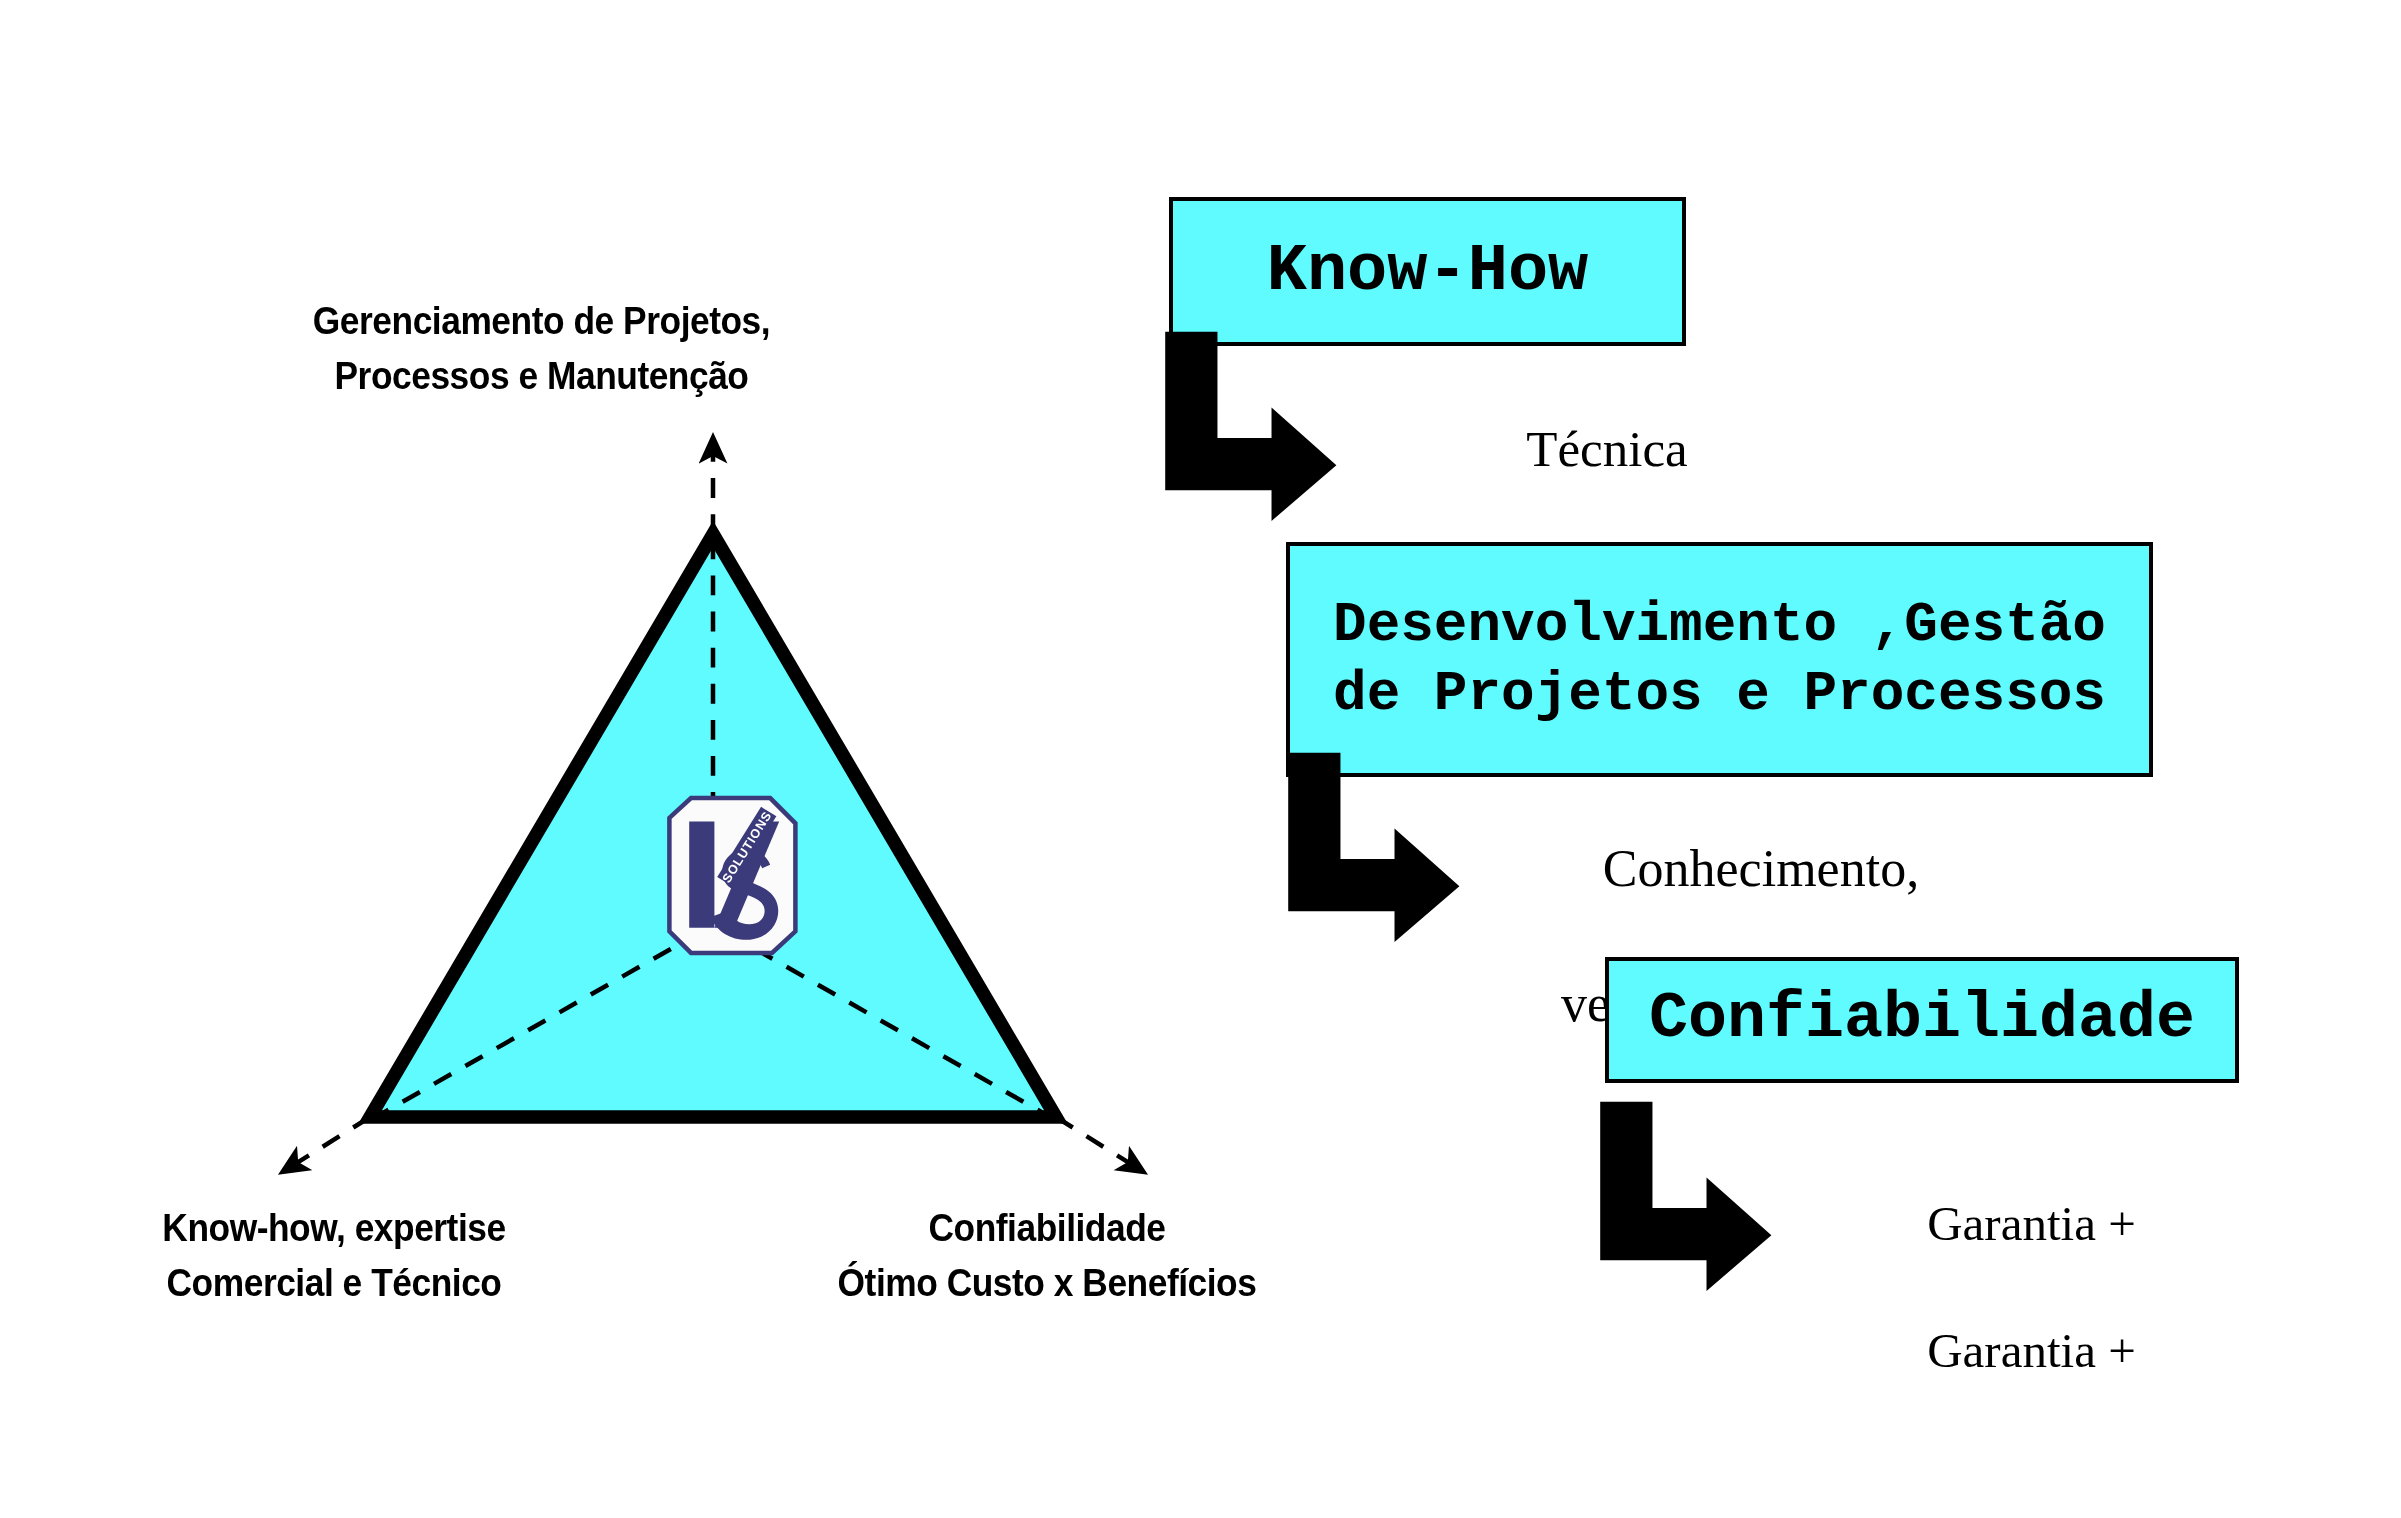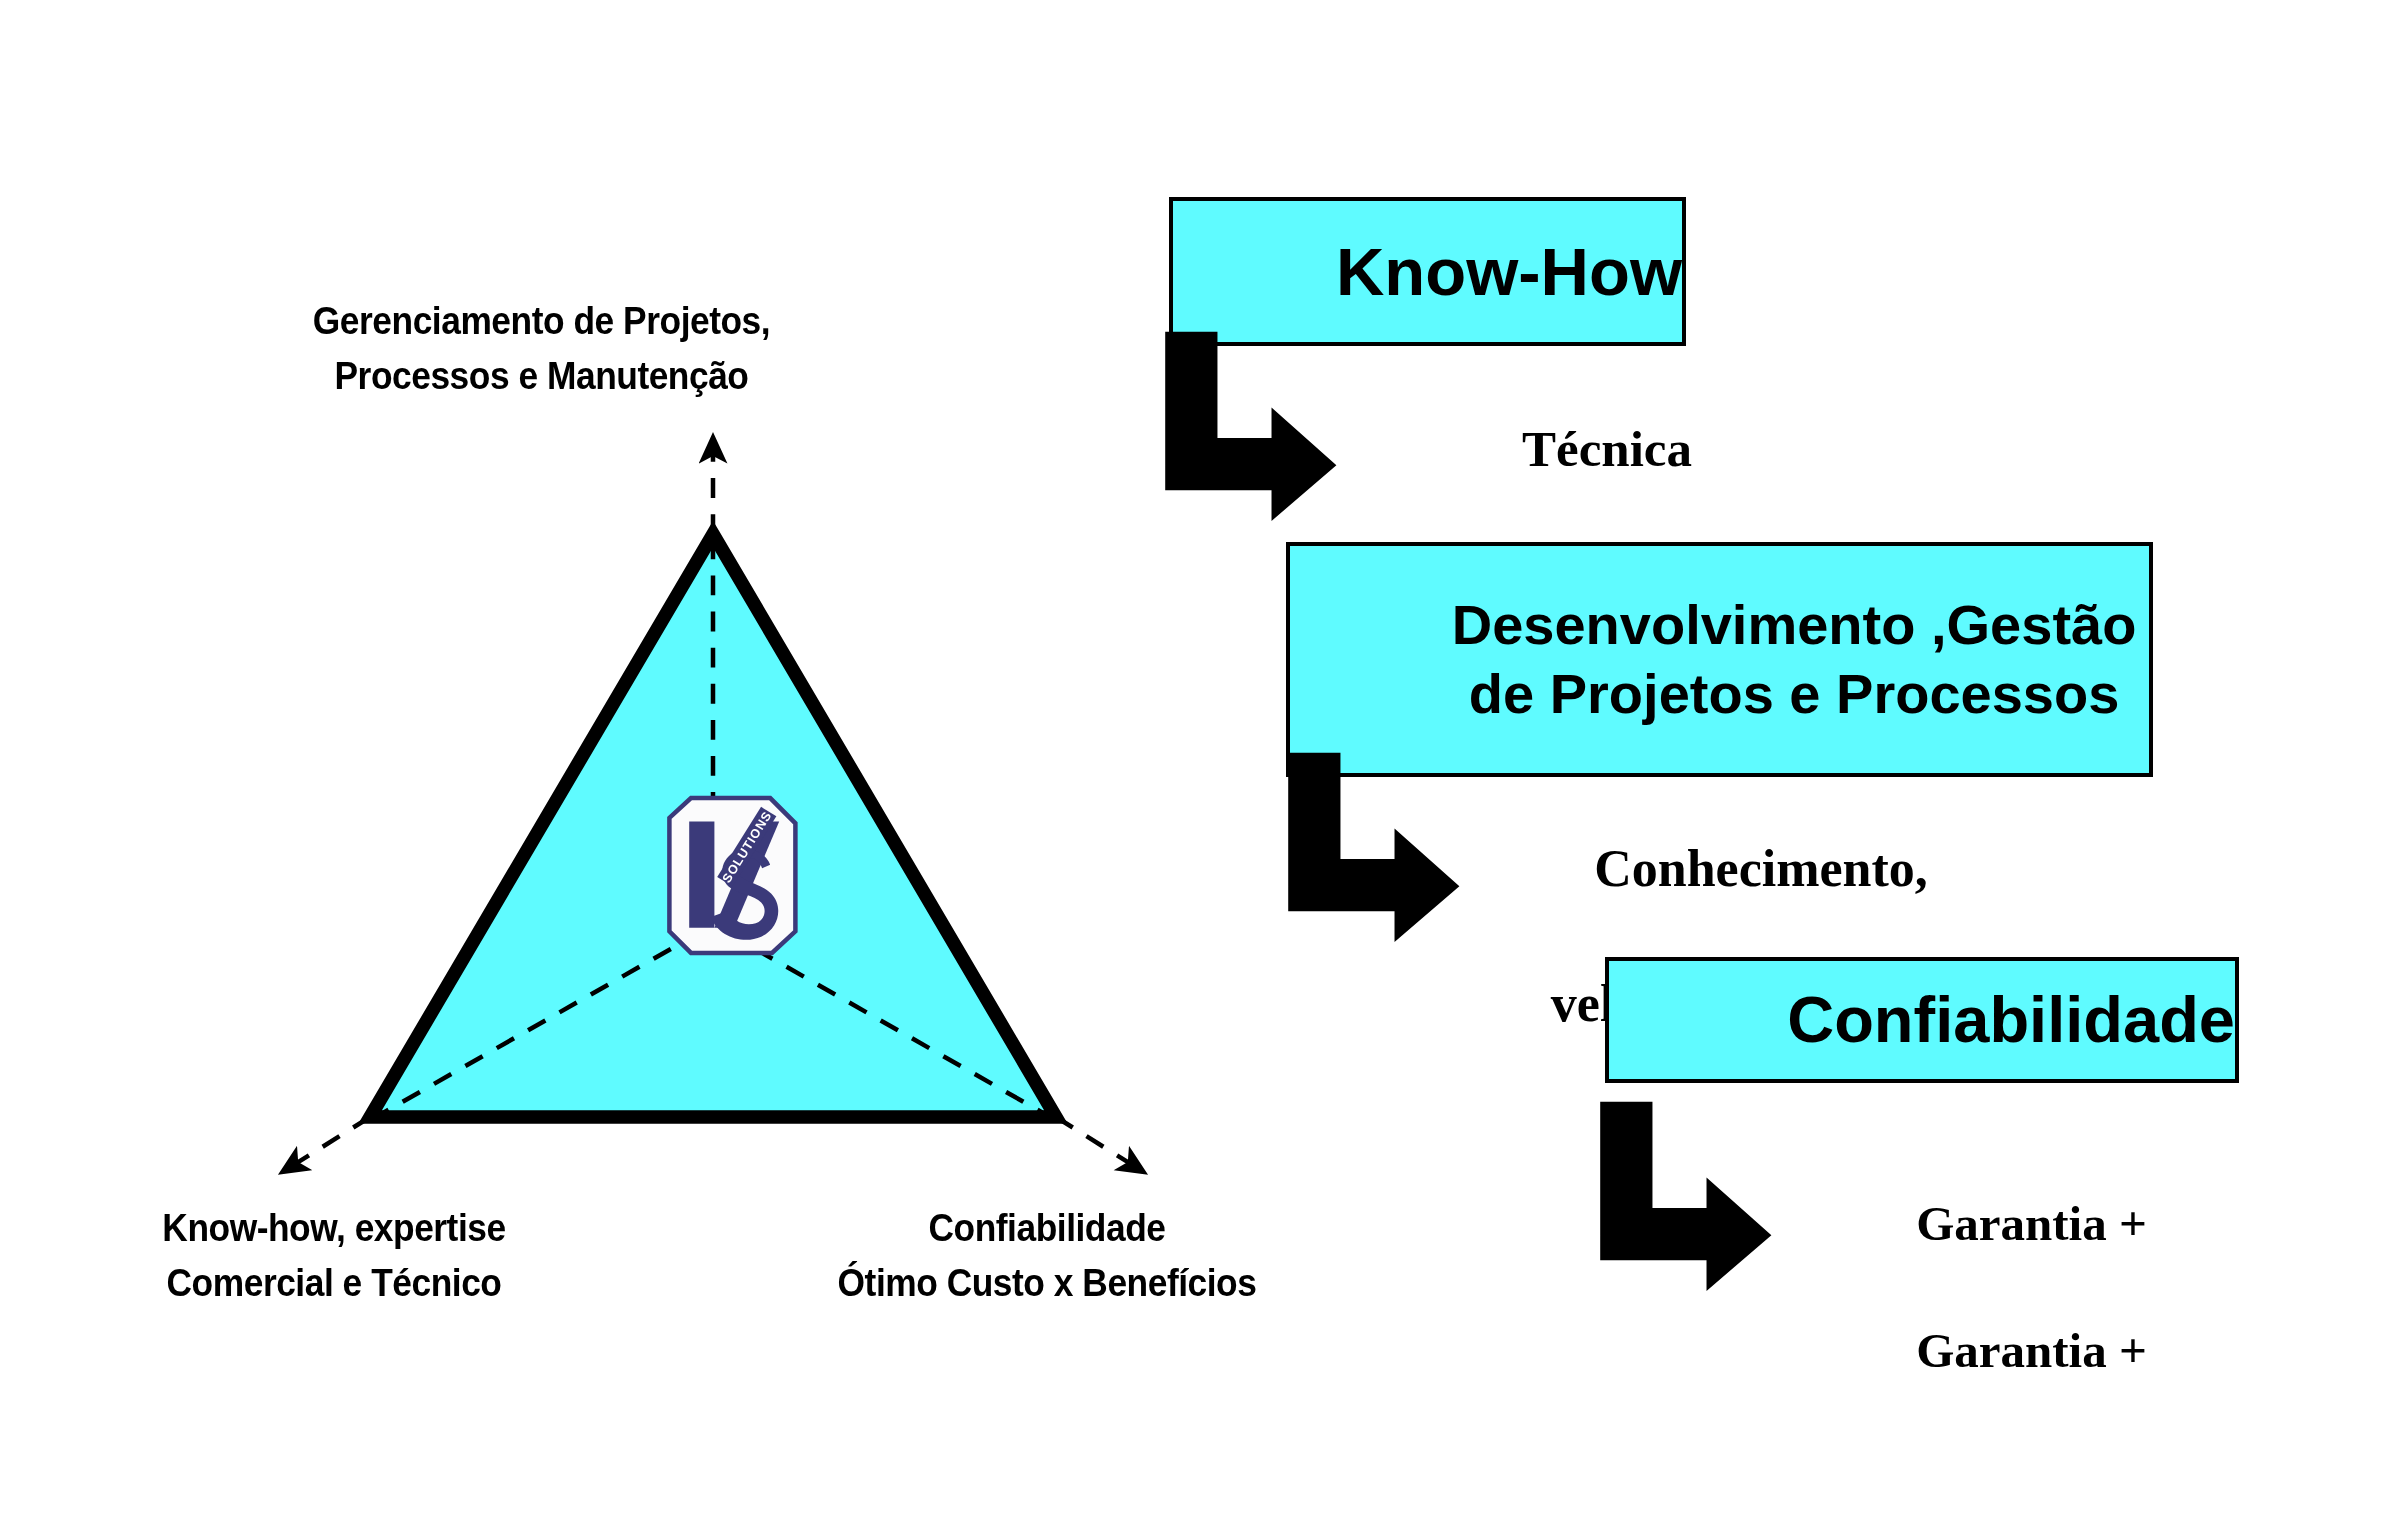--- a/index.html
+++ b/index.html
@@ -81,23 +81,23 @@
   }
 
   
   .pillar-box {
     position: absolute;
     background: #5FFBFF;
     border: 4.5px solid #000000;
     box-sizing: border-box;
     display: flex;
     align-items: center;
-    justify-content: flex-end;
+    justify-content: center;
     color: #000000;
-    font-family: Liberation Sans, sans-serif;
+    font-family: Liberation Mono, monospace;
     font-weight: bold;
     text-align: center;
     line-height: 1.22;
   }
 
   #box-knowhow {
     left: 1169px;
     top: 197px;
     width: 517px;
     height: 149px;
@@ -126,21 +126,21 @@
   }
   #arrow-1 { left: 1163px; top: 330px; width: 181px; height: 191px; }
   #arrow-2 { left: 1286px; top: 751px; width: 181px; height: 191px; }
   #arrow-3 { left: 1598px; top: 1100px; width: 181px; height: 191px; }
 
   
   .pillar-caption {
     position: absolute;
     color: #000000;
     font-family: "Liberation Serif", serif;
-    font-weight: bold;
+    font-weight: normal;
     text-align: center;
     line-height: 1.30;
     white-space: pre-line;
   }
   #caption-1 {
     left: 1354px;
     top: 350px;
     width: 506px;
     font-size: 51px;
   }

